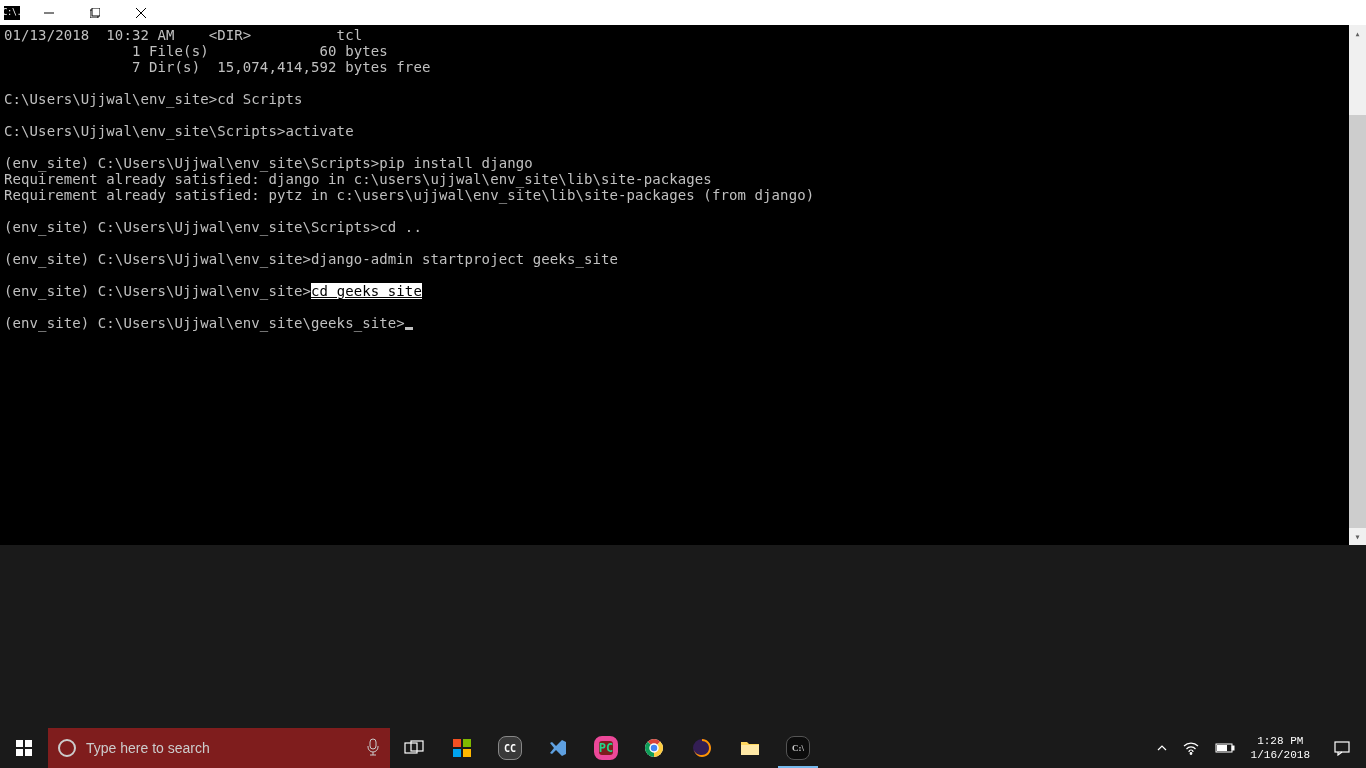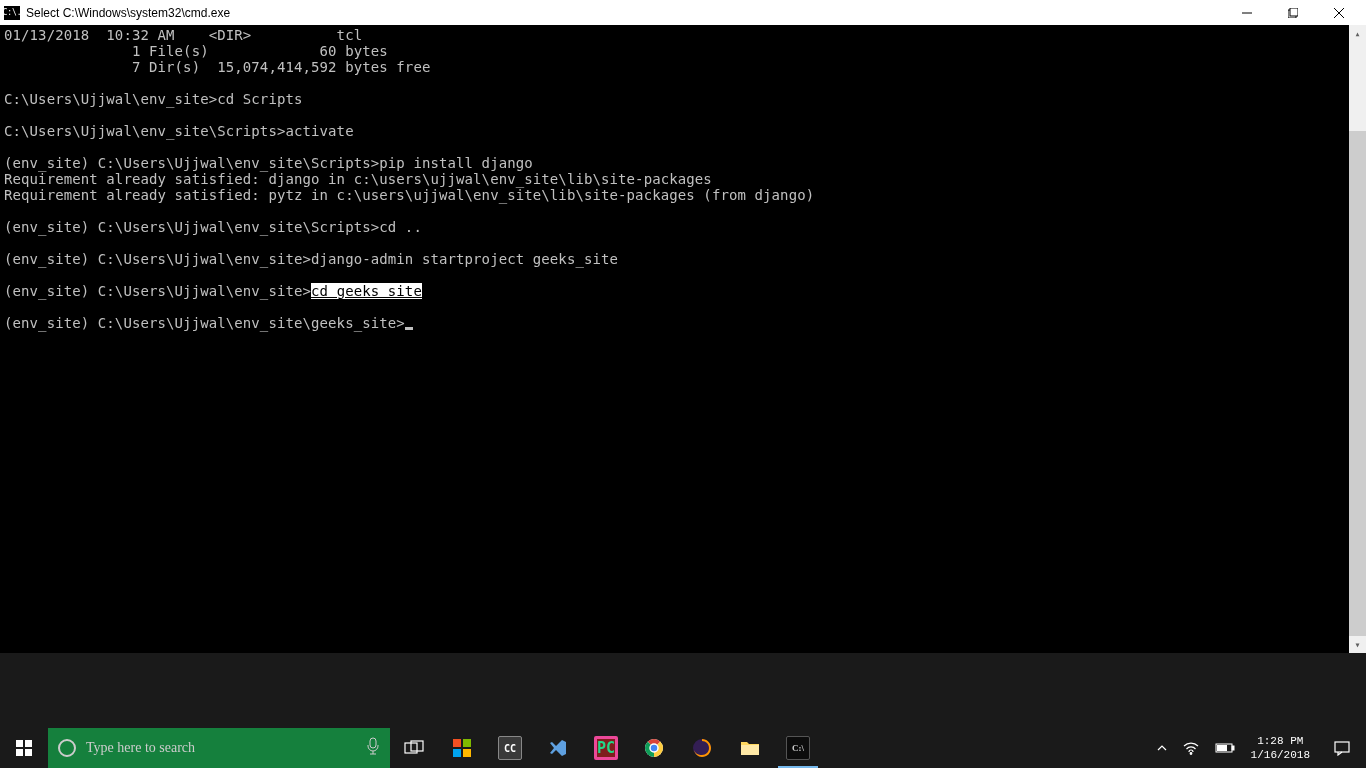--- a/index.html
+++ b/index.html
@@ -44,21 +44,21 @@
   width: 46px;
   height: 25px;
   display: flex;
   align-items: center;
   justify-content: center;
   font-size: 12px;
   cursor: pointer;
 }
 .console-wrap {
   display: flex;
-  height: 628px;
+  height: 520px;
   background: #8b5cf6;
 }
 .console {
   flex: 1;
   background: #000;
   color: #c0c0c0;
   padding: 2px 4px;
   white-space: pre;
   line-height: 16px;
   font-size: 14px;
@@ -120,26 +120,26 @@
   height: 40px;
   display: flex;
   align-items: center;
   justify-content: center;
   cursor: pointer;
 }
 .start-btn svg { width: 16px; height: 16px; fill: #fff; }
 .search-box {
   width: 342px;
   height: 40px;
-  background: #15803d;
+  background: #7f1d1d;
   display: flex;
   align-items: center;
   padding: 0 10px;
   color: #ccc;
-  font-family: Liberation Serif, serif;
+  font-family: Liberation Sans, sans-serif;
   font-size: 14px;
   gap: 10px;
 }
 .cortana-ring {
   width: 18px;
   height: 18px;
   border: 2px solid #ccc;
   border-radius: 50%;
 }
 .search-box .mic {
@@ -197,31 +197,30 @@
   align-items: center;
   justify-content: center;
   cursor: pointer;
 }
 .icon-box {
   width: 24px;
   height: 24px;
   display: flex;
   align-items: center;
   justify-content: center;
-  border-radius: 2px;
+  border-radius: 8px;
   font-size: 12px;
   font-weight: bold;
 }
 </style>
 </head>
 <body>
 
 <div class="titlebar">
   <div class="cmd-icon">C:\.</div>
-  <div class="title-text">Select C:\Windows\system32\cmd.exe</div>
   <div class="win-controls">
     <div class="win-btn">
       <svg width="10" height="10" viewBox="0 0 10 10">
           <line x1="0" y1="5" x2="10" y2="5" stroke="#000" stroke-width="1"></line>
         </svg>
     </div>
     <div class="win-btn">
       <svg width="10" height="10" viewBox="0 0 10 10">
           <rect x="0" y="2" width="8" height="8" fill="none" stroke="#000" stroke-width="1"></rect>
           <rect x="2" y="0" width="8" height="8" fill="#fff" stroke="#000" stroke-width="1"></rect>
@@ -300,21 +299,21 @@
   </div>
   <div class="task-icon">
     <div class="icon-box" style="background:#3a3a3a;color:#fff;border:1px solid #888;font-size:10px">CC</div>
   </div>
   <div class="task-icon">
     <svg width="20" height="20" viewBox="0 0 20 20">
         <polygon points="2,5 6,10 2,15 4,16 8,12 14,18 18,16 18,4 14,2 8,8 4,4" fill="#5ea0e0"></polygon>
       </svg>
   </div>
   <div class="task-icon">
-    <div class="icon-box" style="background:#7f1d1d;color:#21d789;border:3px solid #ec4899;font-size:15px">PC</div>
+    <div class="icon-box" style="background:#7f1d1d;color:#21d789;border:5px solid #ec4899;font-size:12px">PC</div>
   </div>
   <div class="task-icon">
     <svg width="20" height="20" viewBox="0 0 20 20">
         <circle cx="10" cy="10" r="9" fill="#fff"></circle>
         <circle cx="10" cy="10" r="9" fill="#db4437" clip-path="polygon(50% 50%, 0 0, 100% 0)"></circle>
         <circle cx="10" cy="10" r="9" fill="#0f9d58" clip-path="polygon(50% 50%, 0 0, 0 100%, 50% 100%)"></circle>
         <circle cx="10" cy="10" r="9" fill="#ffcd40" clip-path="polygon(50% 50%, 100% 0, 100% 100%, 50% 100%)"></circle>
         <circle cx="10" cy="10" r="4" fill="#4285f4"></circle>
         <circle cx="10" cy="10" r="4" fill="none" stroke="#fff" stroke-width="1.5"></circle>
       </svg>

